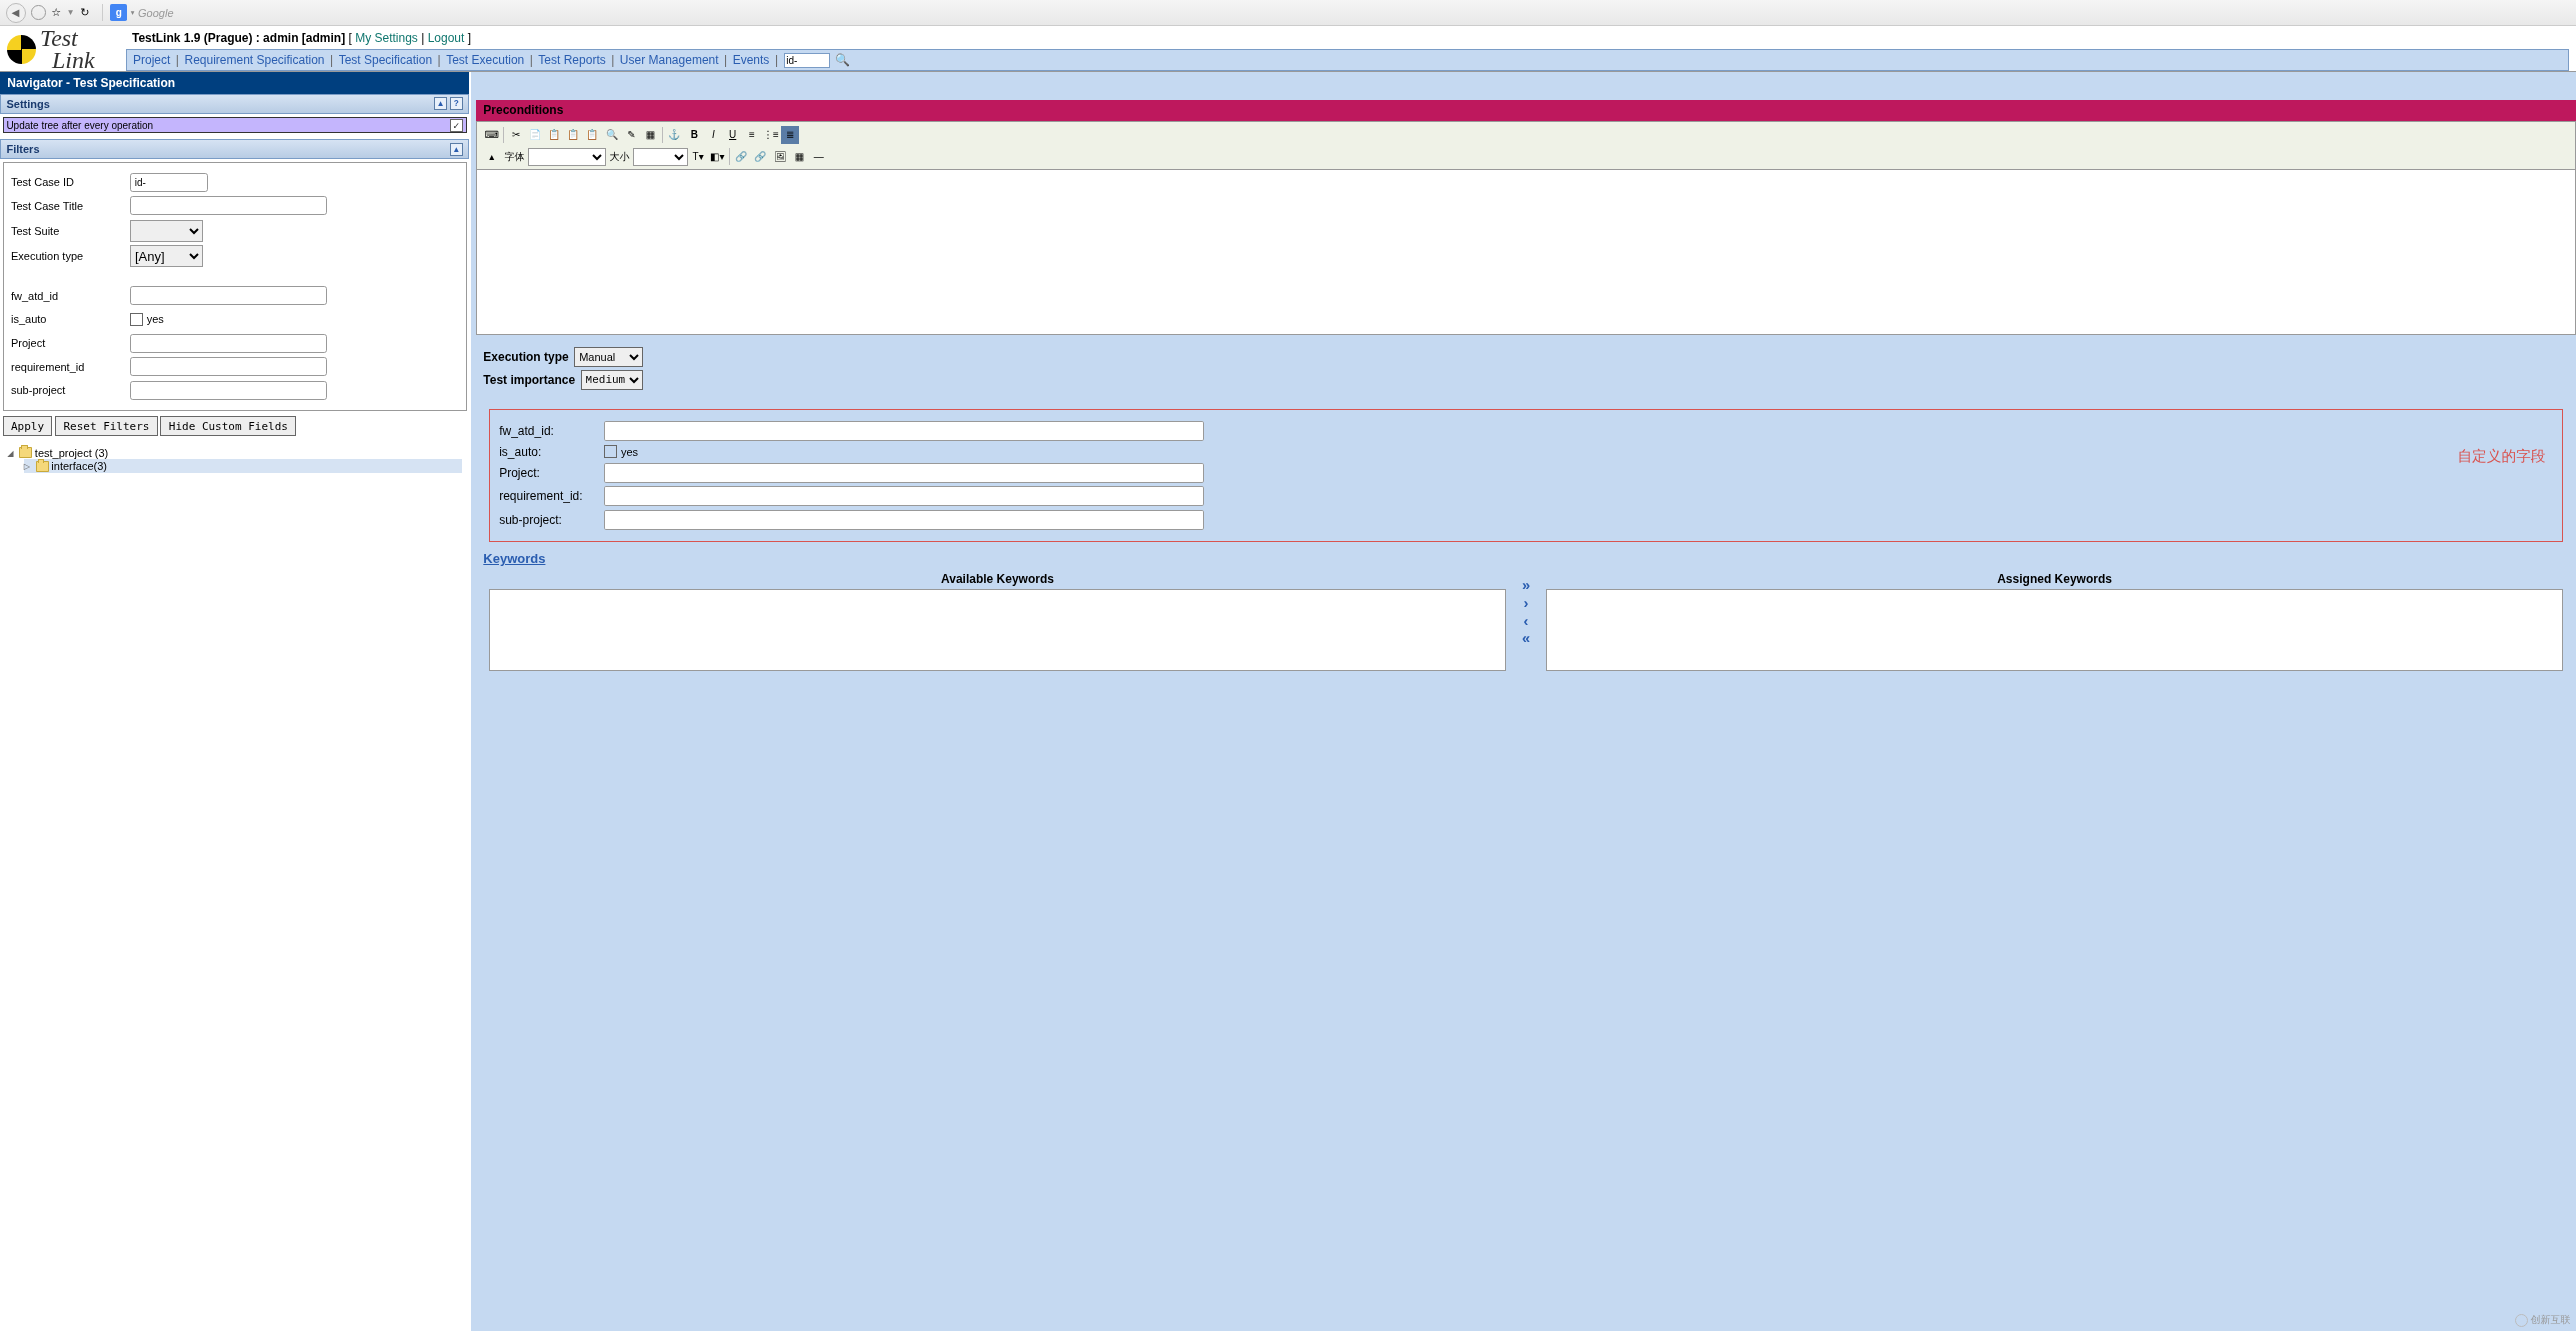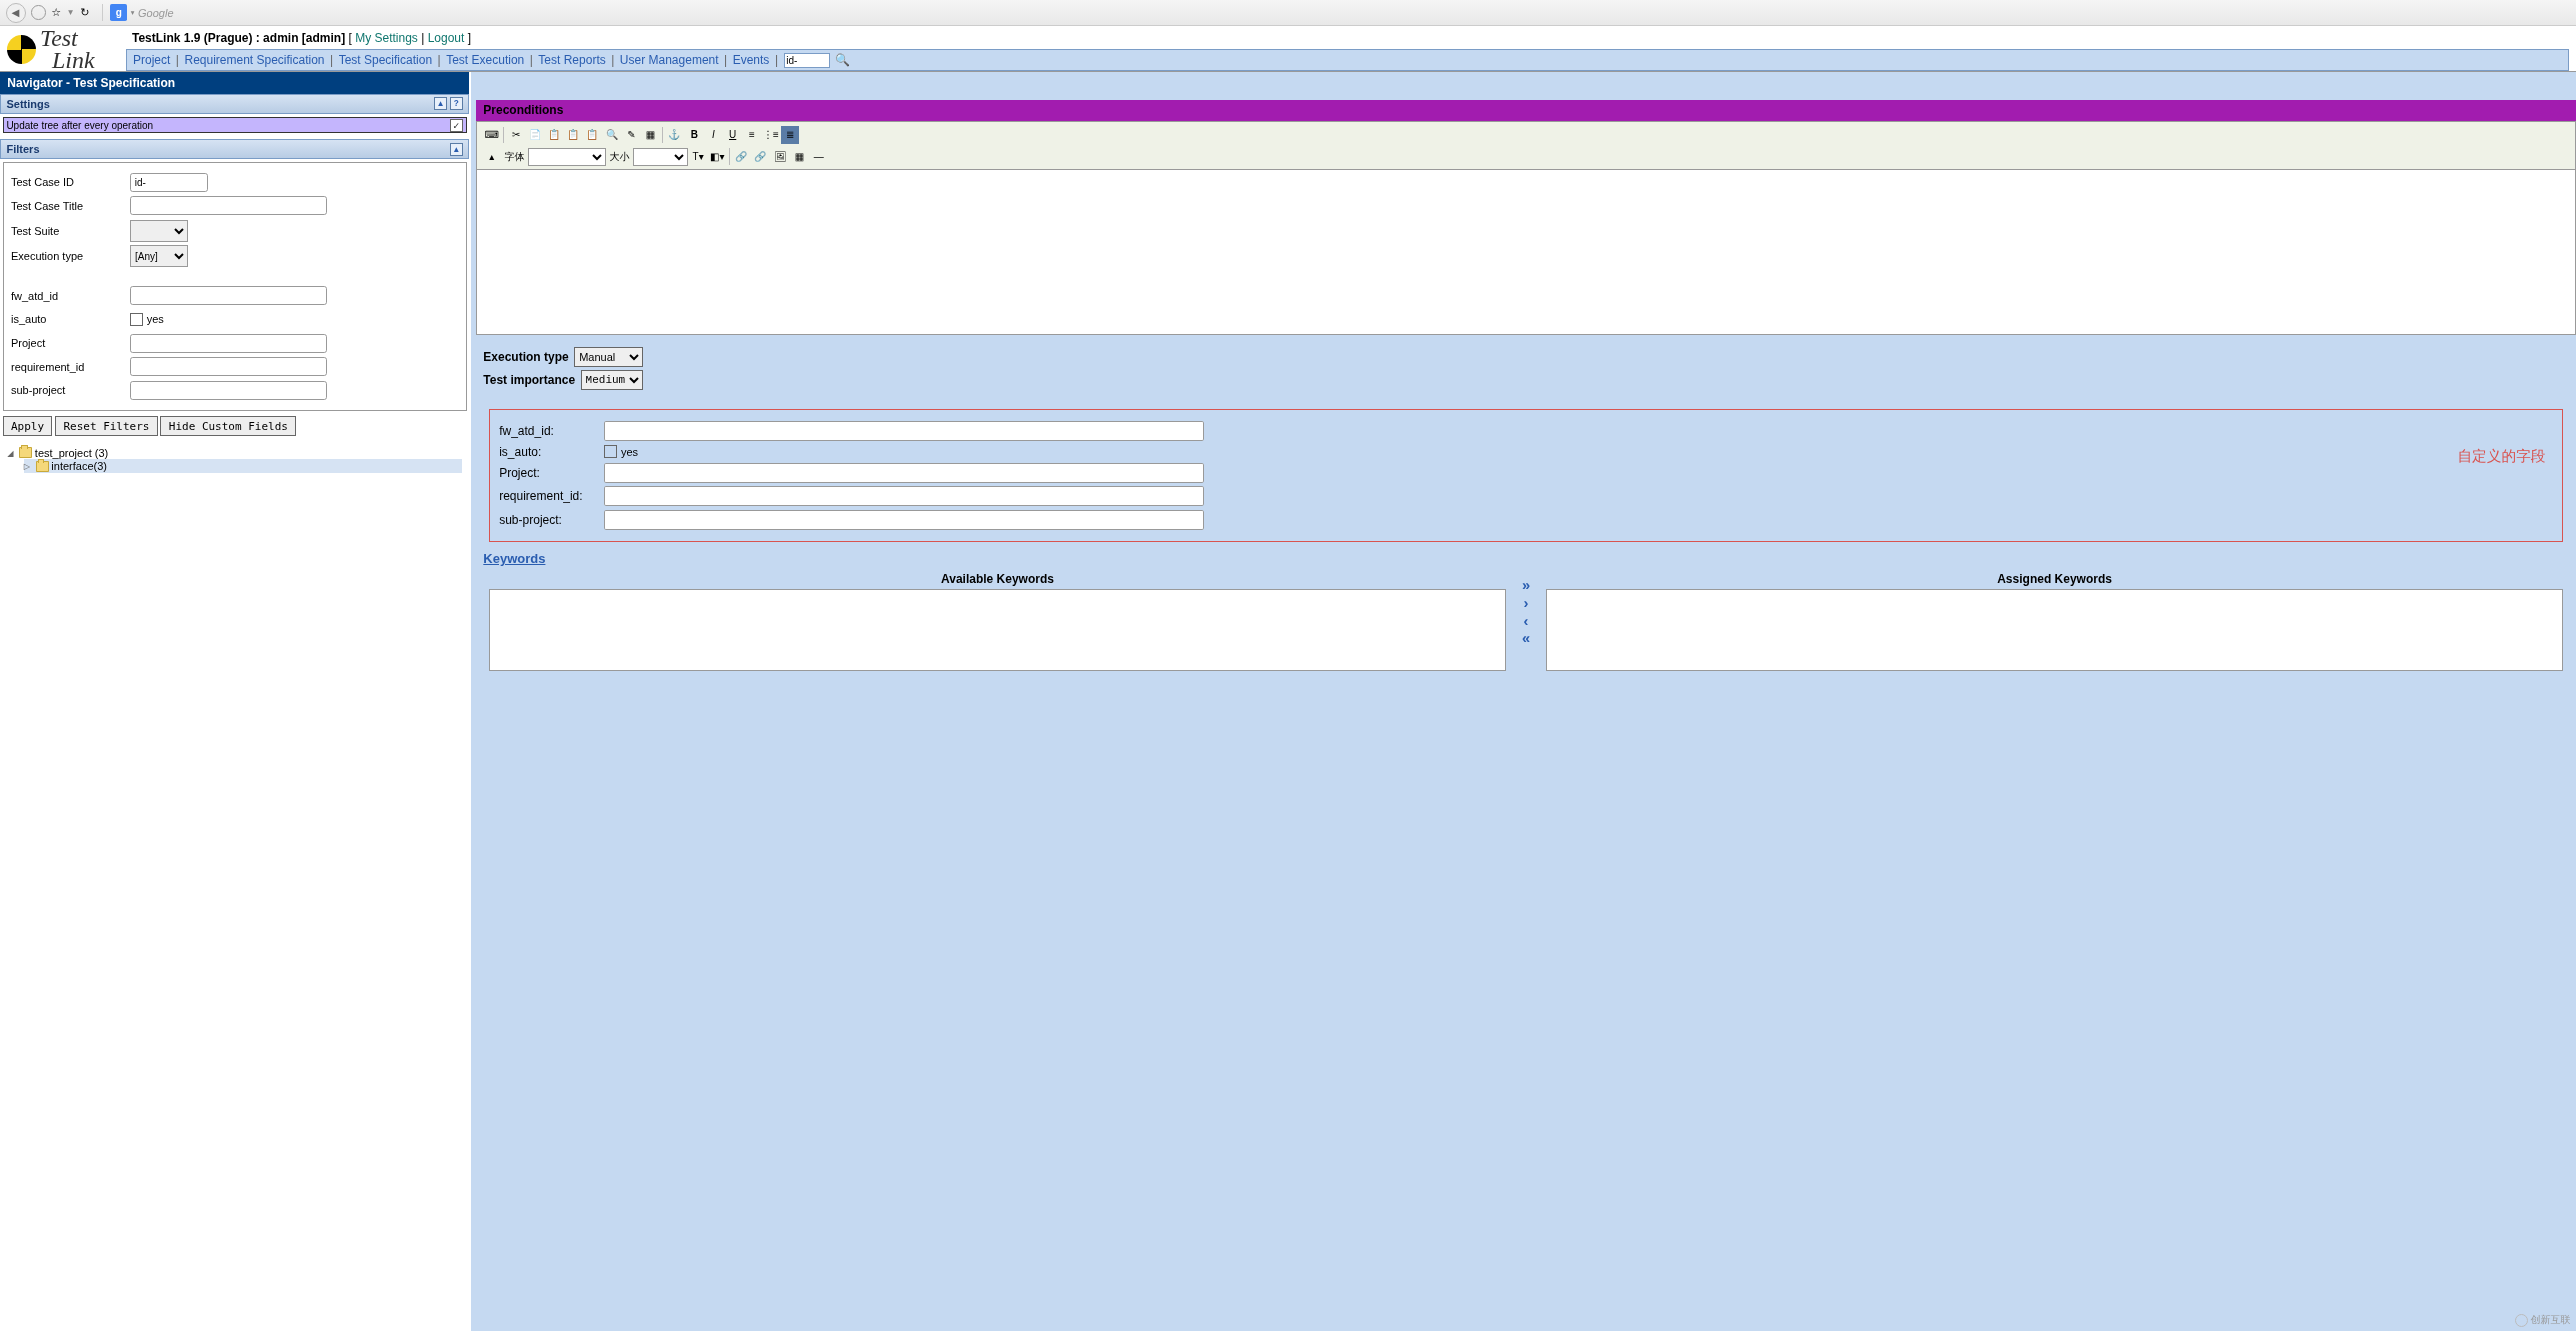--- a/index.html
+++ b/index.html
@@ -39,34 +39,34 @@
 .panel-hd .icons{display:flex;gap:2.7px;}
 .sq-icon{width:13px;height:13px;border:0.9px solid #5a7ca6;background:#e8f0fa;display:flex;align-items:center;justify-content:center;font-size:8.2px;color:#2a5db0;}
 .settings-select{margin:2.7px 2.7px 5.5px 2.7px;}
 .check-box{width:13px;height:13px;border:0.9px solid #666;background:#fff;display:inline-flex;align-items:center;justify-content:center;margin-left:3.7px;font-size:9.2px;color:#333;}
 
 .filter-body{border:0.9px solid #999;margin:2.7px;padding:5.5px 7.3px;}
 .frow{display:flex;align-items:center;margin:3.7px 0;min-height:20px;}
 .flabel{width:119px;font-size:11px;}
 .finput{width:197px;height:19px;border:0.9px solid #999;border-radius:2.7px;padding:0 3.7px;font-size:10px;}
 .finput.short{width:78px;}
-.fselect{width:58px;height:22px;border:0.9px solid #999;font-size:10px;}
+.fselect{width:73px;height:22px;border:0.9px solid #999;font-size:13px;}
 .fcb{width:13px;height:13px;border:0.9px solid #666;margin-right:3.7px;}
 .btns{margin:5.5px 2.7px;display:flex;gap:2.7px;}
 .btn{border:0.9px solid #666;background:#eee;padding:2.7px 7.3px;font-size:11px;font-family:monospace;cursor:pointer;}
 
 .tree{padding:3.7px 7.3px;}
 .tnode{display:flex;align-items:center;gap:2.7px;font-size:11px;padding:0.9px 0;cursor:pointer;}
 .tnode.sel{background:#d6e3f3;}
 .tri{width:9.2px;font-size:8.2px;color:#666;}
 .folder-icon{width:13px;height:11px;background:#f5d87a;border:0.9px solid #c9a93a;border-radius:0.9px;position:relative;}
 .folder-icon.open::before{content:"";position:absolute;top:-2.7px;left:0.9px;width:4.6px;height:2.7px;background:#f5d87a;border:0.9px solid #c9a93a;border-bottom:none;border-radius:0.9px 0.9px 0 0;}
 
 
-.rt-section-title{background:#a21caf;font-weight:bold;padding:3.7px 7.3px;font-size:12px;}
+.rt-section-title{background:#be185d;font-weight:bold;padding:3.7px 7.3px;font-size:12px;}
 .editor-toolbar{background:#eff2e7;border:0.9px solid #999;padding:2.7px 5.5px;display:flex;flex-wrap:wrap;gap:1.8px;align-items:center;}
 .tb-row{display:flex;gap:0.9px;align-items:center;width:100%;margin:0.9px 0;}
 .tb-btn{width:18.3px;height:18.3px;border:0.9px solid transparent;display:flex;align-items:center;justify-content:center;font-size:10px;cursor:pointer;}
 .tb-sep{width:0.9px;height:16.5px;background:#bbb;margin:0 1.8px;}
 .tb-sel{height:18.3px;font-size:10px;border:0.9px solid #999;background:#fff;min-width:78px;}
 .tb-label{font-size:10px;margin:0 2.7px;}
 .editor-area{background:#fff;border:0.9px solid #999;border-top:none;height:165px;}
 
 .exec-block{padding:9.2px 7.3px;}
 .exrow{display:flex;align-items:center;gap:5.5px;margin:2.7px 0;}

